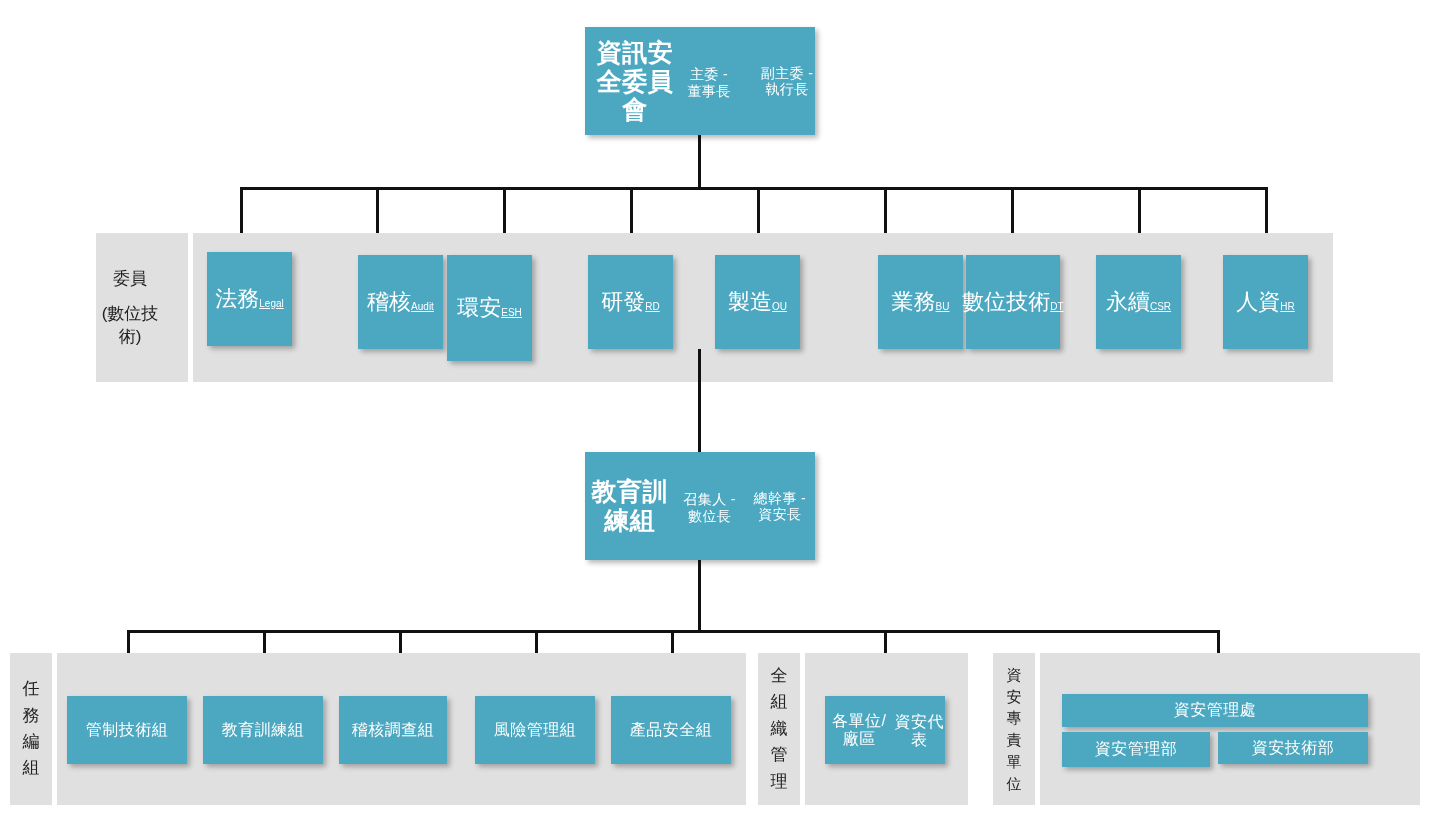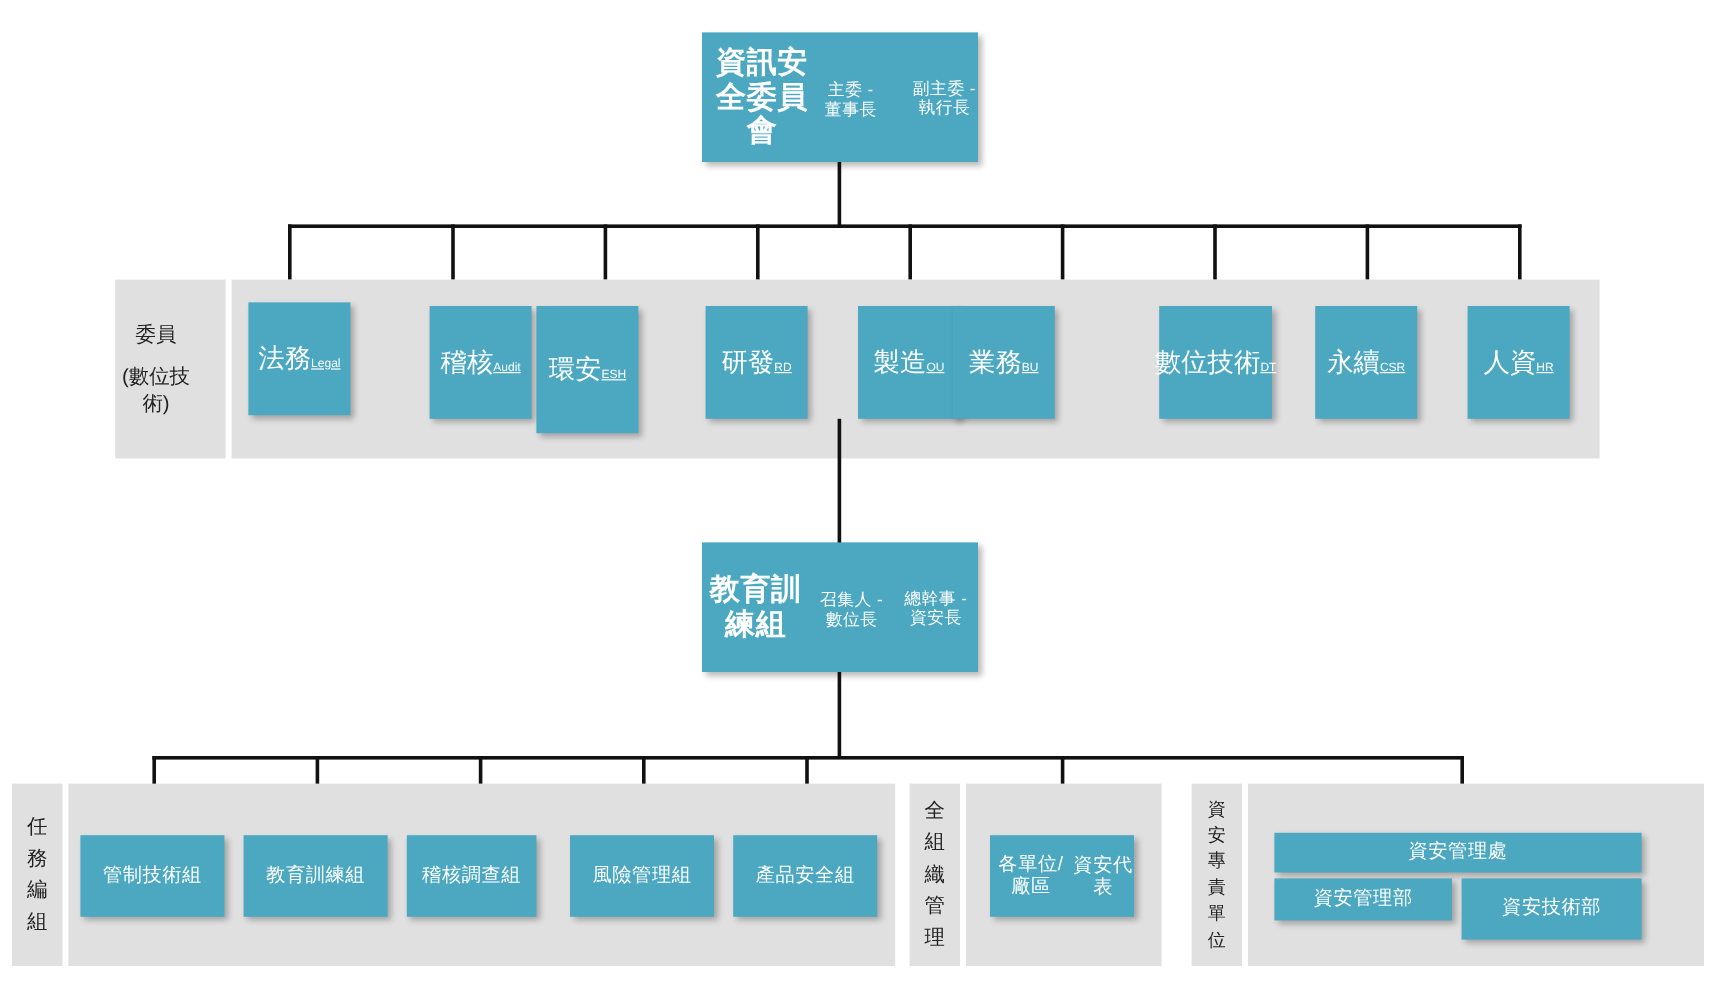--- a/index.html
+++ b/index.html
@@ -152,21 +152,21 @@
     <div class="en">ESH</div>
   </div>
   <div class="node member" style="left:588px; top:255px; width:85px; height:94px;">
     <div class="cn">研發</div>
     <div class="en">RD</div>
   </div>
   <div class="node member" style="left:715px; top:255px; width:85px; height:94px;">
     <div class="cn">製造</div>
     <div class="en">OU</div>
   </div>
-  <div class="node member" style="left:794px; top:255px; width:85px; height:94px;">
+  <div class="node member" style="left:878px; top:255px; width:85px; height:94px;">
     <div class="cn">業務</div>
     <div class="en">BU</div>
   </div>
   <div class="node member" style="left:966px; top:255px; width:94px; height:94px;">
     <div class="cn">數位技術</div>
     <div class="en">DT</div>
   </div>
   <div class="node member" style="left:1096px; top:255px; width:85px; height:94px;">
     <div class="cn">永續</div>
     <div class="en">CSR</div>
@@ -249,17 +249,17 @@
     <span>單</span>
     <span>位</span>
   </div>
 
   <div class="node taskbox" style="left:1062px; top:694px; width:306px; height:33px;">
     <div>資安管理處</div>
   </div>
   <div class="node taskbox" style="left:1062px; top:732px; width:148px; height:35px;">
     <div>資安管理部</div>
   </div>
-  <div class="node taskbox" style="left:1218px; top:732px; width:150px; height:51px;">
+  <div class="node taskbox" style="left:1218px; top:732px; width:150px; height:32px;">
     <div>資安技術部</div>
   </div>
 
 </div>
 
 </body></html>

